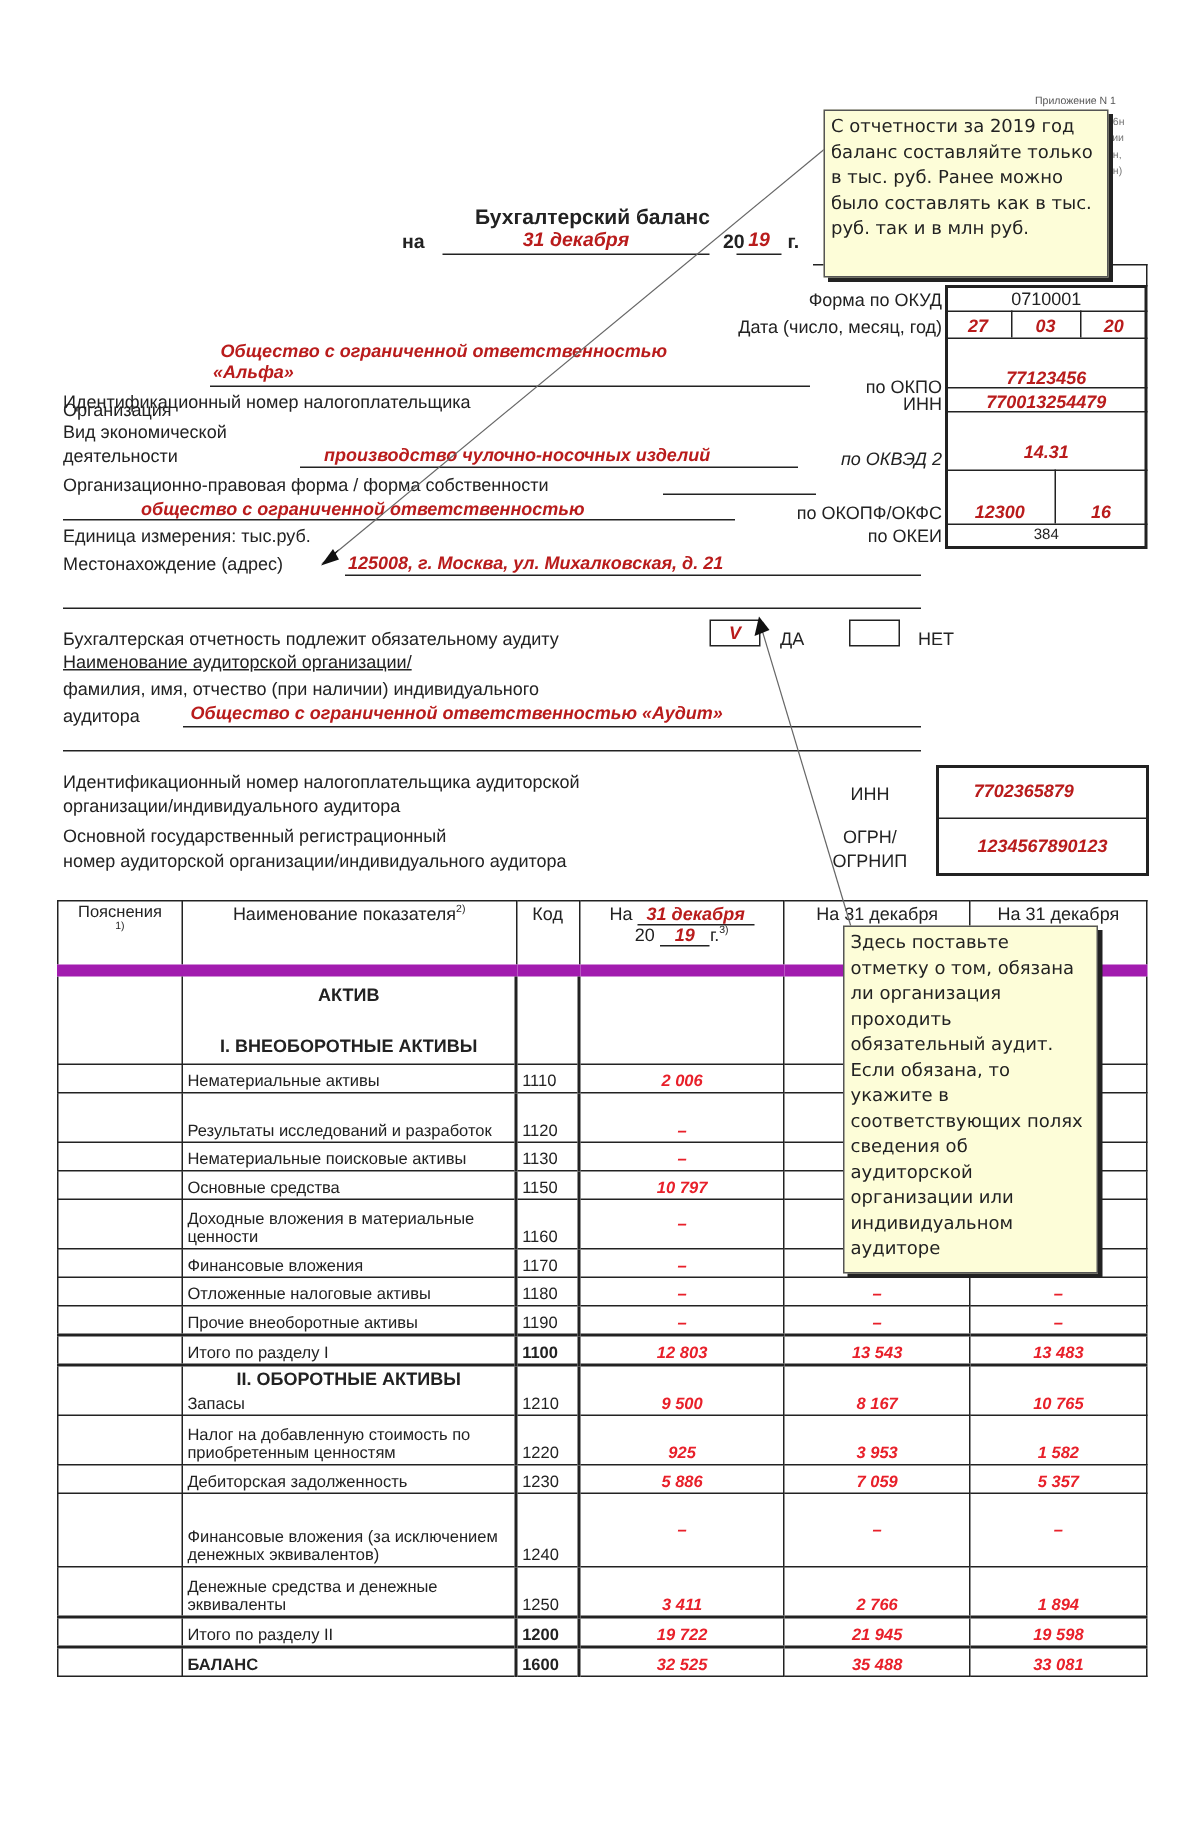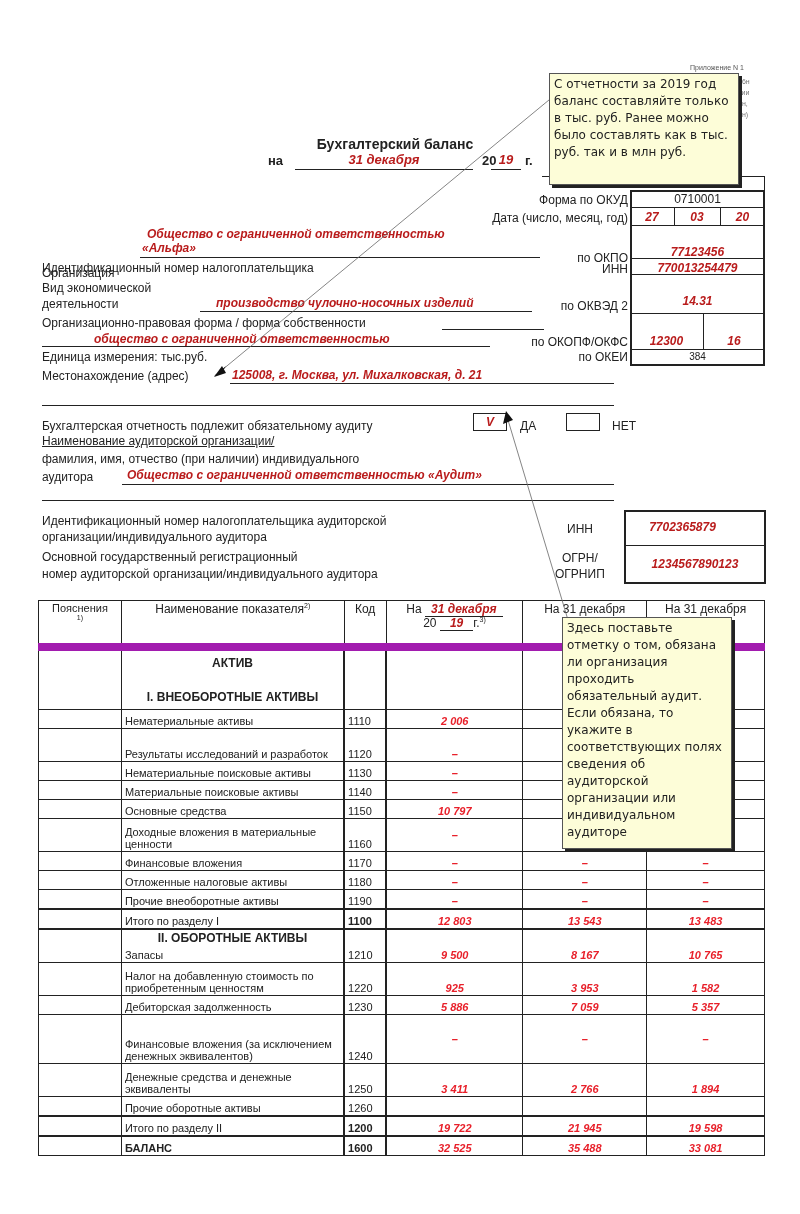--- a/index.html
+++ b/index.html
@@ -35,21 +35,21 @@
 
 <div class="uline" style="left:490px;top:153px;width:30px;height:16px;left:491px;"></div>
 <div class="abs center red" style="left:491px;top:152px;width:30px;font-size:13px;">19</div>
 <div class="abs" style="left:525px;top:153px;font-size:13px;font-weight:bold;">г.</div>
 
 <div class="abs" style="left:542px;top:176px;width:222px;height:14px;border-top:1.5px solid #222;border-right:1.5px solid #222;"></div>
 <div class="abs" style="right:172px;top:193px;font-size:12px;">Форма по ОКУД</div>
 <div class="abs" style="right:172px;top:211px;font-size:12px;">Дата (число, месяц, год)</div>
 <div class="abs" style="right:172px;top:251px;font-size:12px;">по ОКПО</div>
 <div class="abs" style="right:172px;top:262px;font-size:12px;">ИНН</div>
-<div class="abs" style="right:172px;top:299px;font-size:12px;">по ОКВЭД 2</div>
+<div class="abs" style="right:172px;top:299px;font-size:12px;font-style:italic;">по ОКВЭД 2</div>
 <div class="abs" style="right:172px;top:335px;font-size:12px;">по ОКОПФ/ОКФС</div>
 <div class="abs" style="right:172px;top:350px;font-size:12px;">по ОКЕИ</div>
 
 <div class="thickbox" style="left:630px;top:190px;width:135px;height:176px;"></div>
 <div class="abs center" style="left:630px;top:192px;width:135px;font-size:12px;">0710001</div>
 <div class="abs" style="left:630px;top:207px;width:135px;border-top:1px solid #222;"></div>
 <div class="abs" style="left:630px;top:225px;width:135px;border-top:1px solid #222;"></div>
 <div class="abs" style="left:674px;top:207px;height:18px;border-left:1px solid #222;"></div>
 <div class="abs" style="left:720px;top:207px;height:18px;border-left:1px solid #222;"></div>
 <div class="abs center red" style="left:630px;top:210px;width:44px;font-size:12px;">27</div>
@@ -162,28 +162,20 @@
   <tr>
         <td></td>
         <td>Нематериальные поисковые активы</td>
         <td class="code">1130</td>
         <td class="val">–</td>
         <td class="val"></td>
         <td class="val"></td>
       </tr>
   <tr>
         <td></td>
-        <td>Материальные поисковые активы</td>
-        <td class="code">1140</td>
-        <td class="val">–</td>
-        <td class="val"></td>
-        <td class="val"></td>
-      </tr>
-  <tr>
-        <td></td>
         <td>Основные средства</td>
         <td class="code">1150</td>
         <td class="val">10 797</td>
         <td class="val"></td>
         <td class="val"></td>
       </tr>
   <tr>
         <td style="height:30px"></td>
         <td>Доходные вложения в материальные ценности</td>
         <td class="code">1160</td>
@@ -255,28 +247,20 @@
         <td class="val" style="vertical-align:middle">–</td>
         <td class="val" style="vertical-align:middle">–</td>
       </tr>
   <tr>
         <td style="height:30px"></td>
         <td>Денежные средства и денежные эквиваленты</td>
         <td class="code">1250</td>
         <td class="val">3 411</td>
         <td class="val">2 766</td>
         <td class="val">1 894</td>
-      </tr>
-  <tr>
-        <td></td>
-        <td>Прочие оборотные активы</td>
-        <td class="code">1260</td>
-        <td class="val"></td>
-        <td class="val"></td>
-        <td class="val"></td>
       </tr>
   <tr class="tot">
         <td></td>
         <td>Итого по разделу II</td>
         <td class="code bold">1200</td>
         <td class="val">19 722</td>
         <td class="val">21 945</td>
         <td class="val">19 598</td>
       </tr>
   <tr class="tot">

